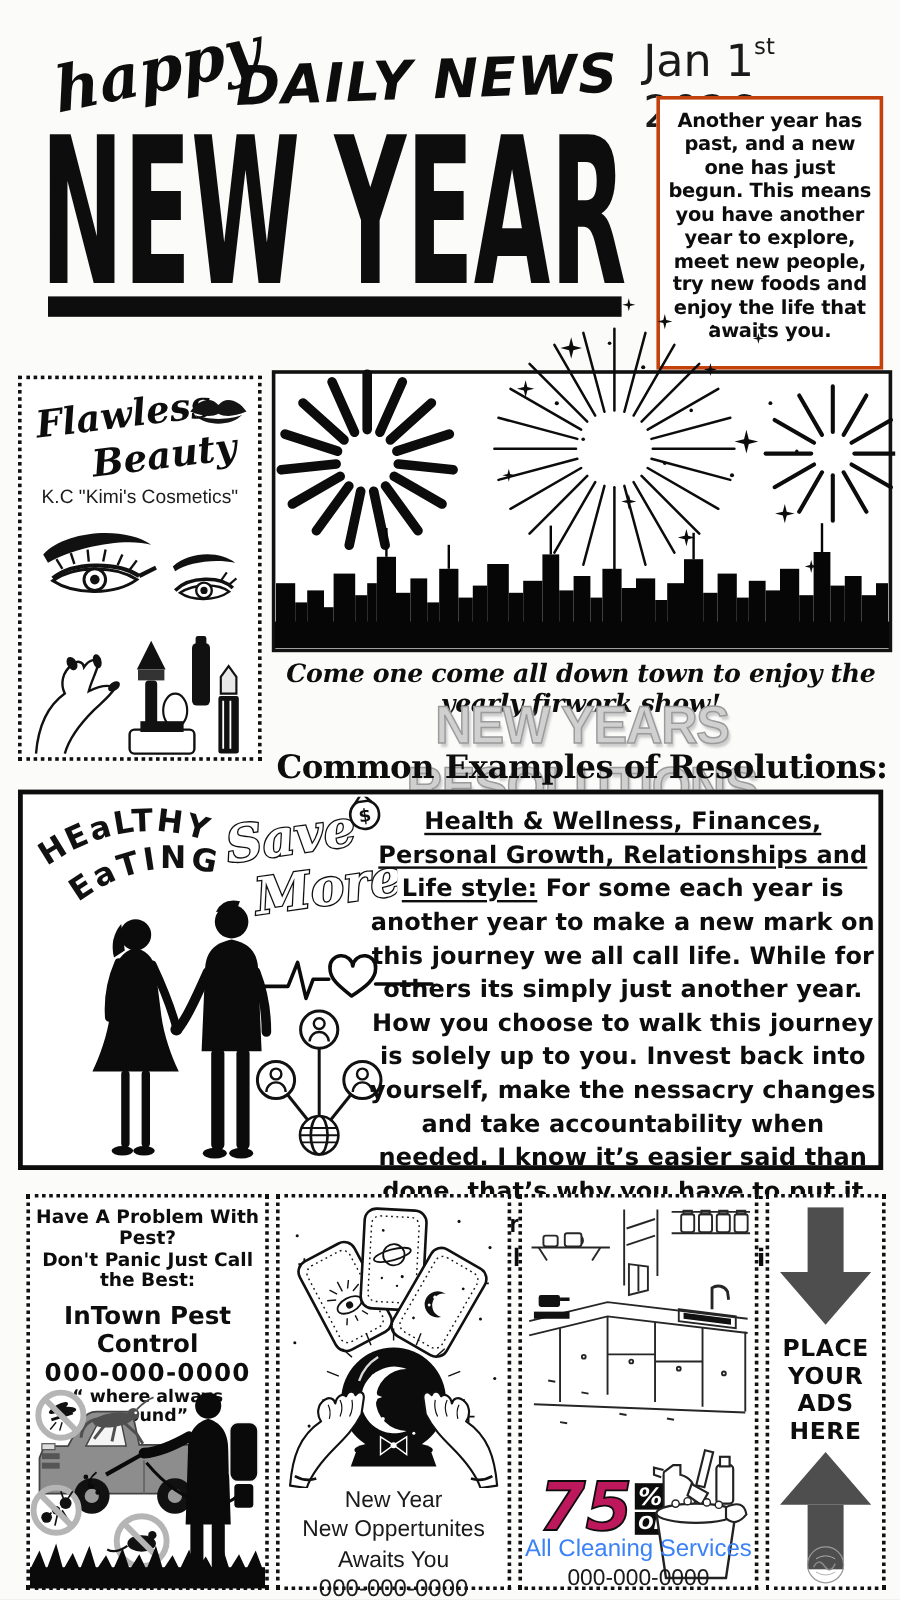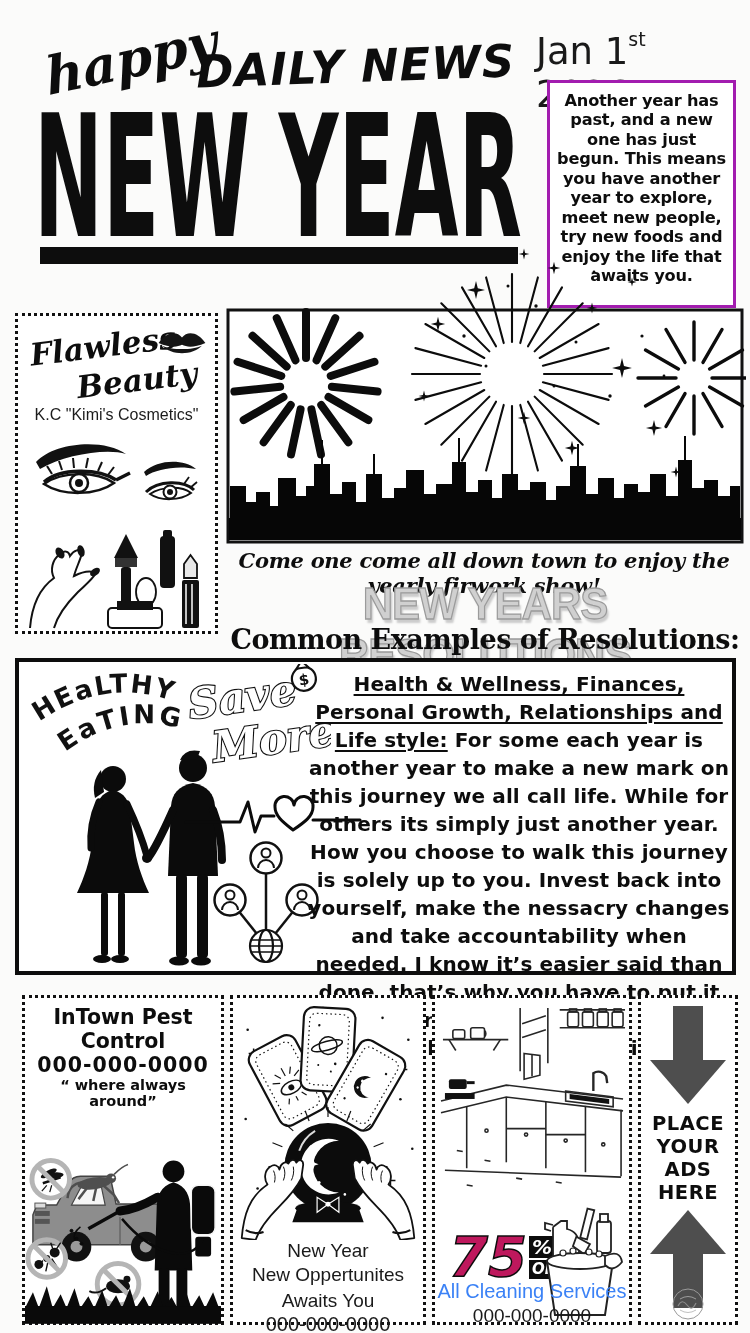--- a/index.html
+++ b/index.html
@@ -9,21 +9,21 @@
 
   
   .happy{left:44px;top:28px;font-family:"DejaVu Serif",serif;font-style:italic;font-weight:700;
          font-size:52px;transform:rotate(-12deg) skewX(-4deg);}
   .dailynews{left:196px;top:40px;font-style:italic;font-weight:900;font-size:45px;
              letter-spacing:1px;transform:rotate(-2deg);}
   .newyear-svg{left:28px;top:98px;}
   .title-bar{left:40px;top:247px;width:478px;height:17px;background:#0d0d0d;}
   .date{left:536px;top:28px;width:206px;font-size:37px;font-weight:400;letter-spacing:0px;color:#1a1a1a;}
   .date sup{font-size:19px;vertical-align:18px;}
-  .introbox{left:547px;top:80px;width:189px;height:228px;border:3px solid #a21caf;background:#fff;
+  .introbox{left:547px;top:80px;width:189px;height:228px;border:3px solid #c2410c;background:#fff;
             box-sizing:border-box;padding:8px 5px;text-align:center;}
   .introbox p{margin:0;font-size:16.2px;line-height:1.2;font-weight:700;letter-spacing:-0.2px;}
 
   
   .beauty{left:15px;top:313px;width:203px;height:321px;border:3px dotted #111;background:#fff;box-sizing:border-box;}
   .flawless{left:10px;top:12px;width:150px;font-family:"DejaVu Serif",serif;font-style:italic;font-weight:700;
             font-size:31px;transform:rotate(-7deg);text-align:center;}
   .beautyword{left:44px;top:46px;width:150px;font-family:"DejaVu Serif",serif;font-style:italic;font-weight:700;
             font-size:31px;transform:rotate(-7deg);text-align:center;}
   .beauty-sub{left:0;top:90px;width:100%;text-align:center;font-family:"Liberation Sans",sans-serif;
@@ -363,20 +363,24 @@
         <path d="M42 100 H72 M41 106 H73 M42 112 H72" stroke-width="1.6"></path>
       </g>
     </svg>
     <div class="abs res-par">
       <span class="u">Health &amp; Wellness, Finances, Personal Growth,  Relationships and Life style:</span>
       <span>For some each year is another year to make a new mark on this journey we all call life. While for others its simply just another year. How you choose to walk this journey is solely up to you. Invest back into yourself, make the nessacry changes and take accountability when needed. I know it’s easier said than done, that’s why you have to put it into action. Change doens’t happen over night but all it takes is that first step.</span>
     </div>
   </div>
 
   <div class="abs adcol pest">
+    <p class="pest-h">
+      <span>Have A Problem With Pest?</span><br>
+      <span>Don't Panic Just Call the Best:</span>
+    </p>
     <p class="pest-co">InTown Pest Control</p>
     <p class="pest-ph">000-000-0000</p>
     <p class="pest-tag">“ where always around”</p>
     <svg class="abs" style="left:0;top:100px;" width="196" height="226" viewBox="0 0 198 228">
       <g>
         <path d="M8 148 V118 l4 -10 h20 l12 -22 c3 -5 7 -7 12 -7 h30 l6 28 h58 v41 z" fill="#8d8d8d" stroke="#444" stroke-width="1.5"></path>
         <path d="M47 108 l10 -19 h20 l4 19 z" fill="#f5f5f5" stroke="#444" stroke-width="1.2"></path>
         <rect x="10" y="114" width="15" height="5" fill="#555"></rect>
           <rect x="10" y="122" width="15" height="5" fill="#555"></rect>
         <rect x="10" y="106" width="11" height="5" fill="#ddd" stroke="#555" stroke-width="1"></rect>

